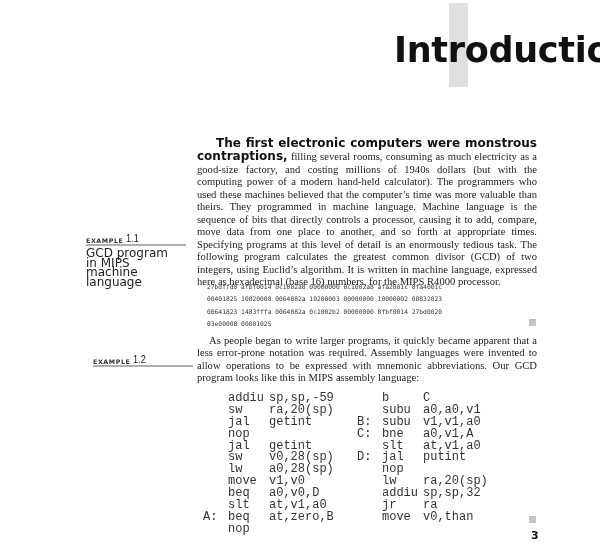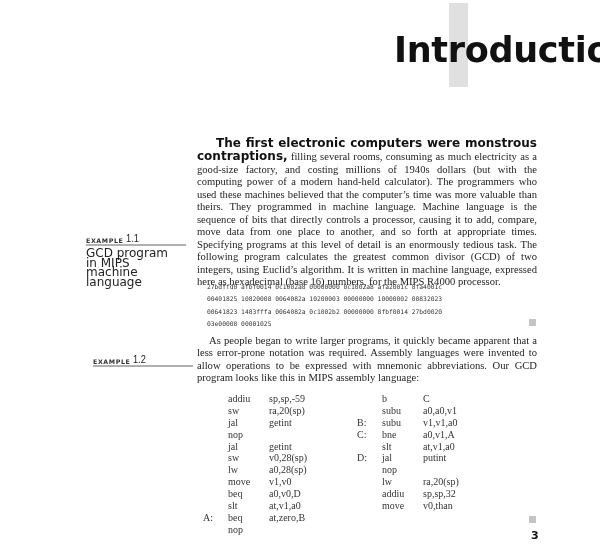--- a/index.html
+++ b/index.html
@@ -48,22 +48,22 @@
     font-size: 6.3px; line-height: 12.3px; color: #333;
   }
   .hex .row { white-space: pre; }
   .end-mark {
     position: absolute; width: 7px; height: 7px; background: #c4c4c4;
   }
   .m1 { left: 529px; top: 319px; }
   .m2 { left: 529px; top: 516px; }
   .asm {
     position: absolute; top: 393px;
-    font-family: Liberation Serif, serif;
-    font-size: 10px; line-height: 11.9px; color: #333;
+    font-family: Liberation Mono, monospace;
+    font-size: 12px; line-height: 11.9px; color: #333;
   }
   .asm-left { left: 203px; }
   .asm-right { left: 357px; }
   .asm .line { display: flex; height: 11.9px; white-space: pre; }
   .asm .lbl { width: 25px; }
   .asm .op { width: 41px; }
   .asm .args { width: 80px; }
   .page-number {
     position: absolute; left: 531px; top: 529px;
     font-family: "DejaVu Sans", "Liberation Sans", sans-serif;
@@ -120,17 +120,18 @@
 <div class="asm asm-right" id="asm-right">
     <div class="line"><span class="lbl"></span><span class="op">b</span><span class="args">C</span></div>
     <div class="line"><span class="lbl"></span><span class="op">subu</span><span class="args">a0,a0,v1</span></div>
     <div class="line"><span class="lbl">B:</span><span class="op">subu</span><span class="args">v1,v1,a0</span></div>
     <div class="line"><span class="lbl">C:</span><span class="op">bne</span><span class="args">a0,v1,A</span></div>
     <div class="line"><span class="lbl"></span><span class="op">slt</span><span class="args">at,v1,a0</span></div>
     <div class="line"><span class="lbl">D:</span><span class="op">jal</span><span class="args">putint</span></div>
     <div class="line"><span class="lbl"></span><span class="op">nop</span><span class="args"></span></div>
     <div class="line"><span class="lbl"></span><span class="op">lw</span><span class="args">ra,20(sp)</span></div>
     <div class="line"><span class="lbl"></span><span class="op">addiu</span><span class="args">sp,sp,32</span></div>
+    <div class="line"><span class="lbl"></span><span class="op">jr</span><span class="args">ra</span></div>
     <div class="line"><span class="lbl"></span><span class="op">move</span><span class="args">v0,than</span></div>
   </div>
 <div class="end-mark m2"></div>
 
 <div class="page-number">3</div>
 
 </body></html>

